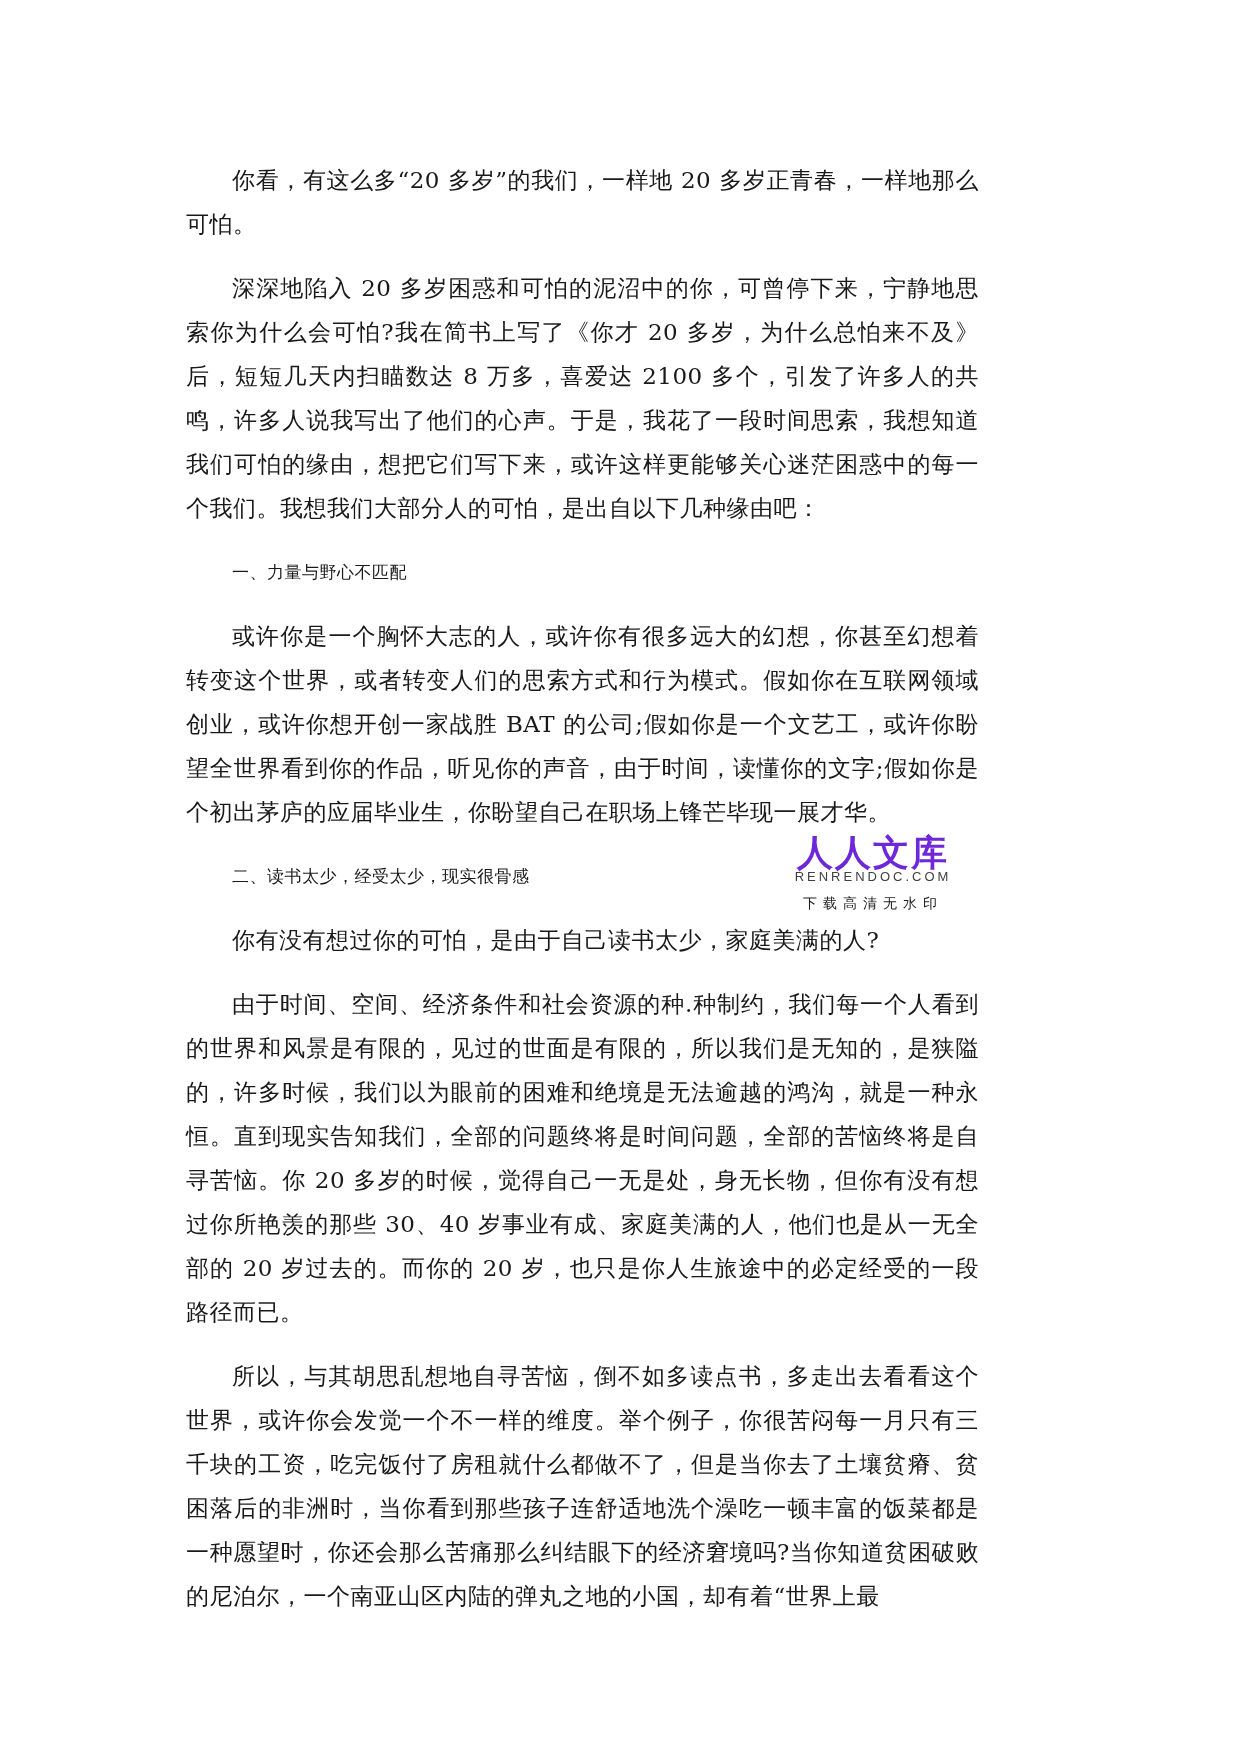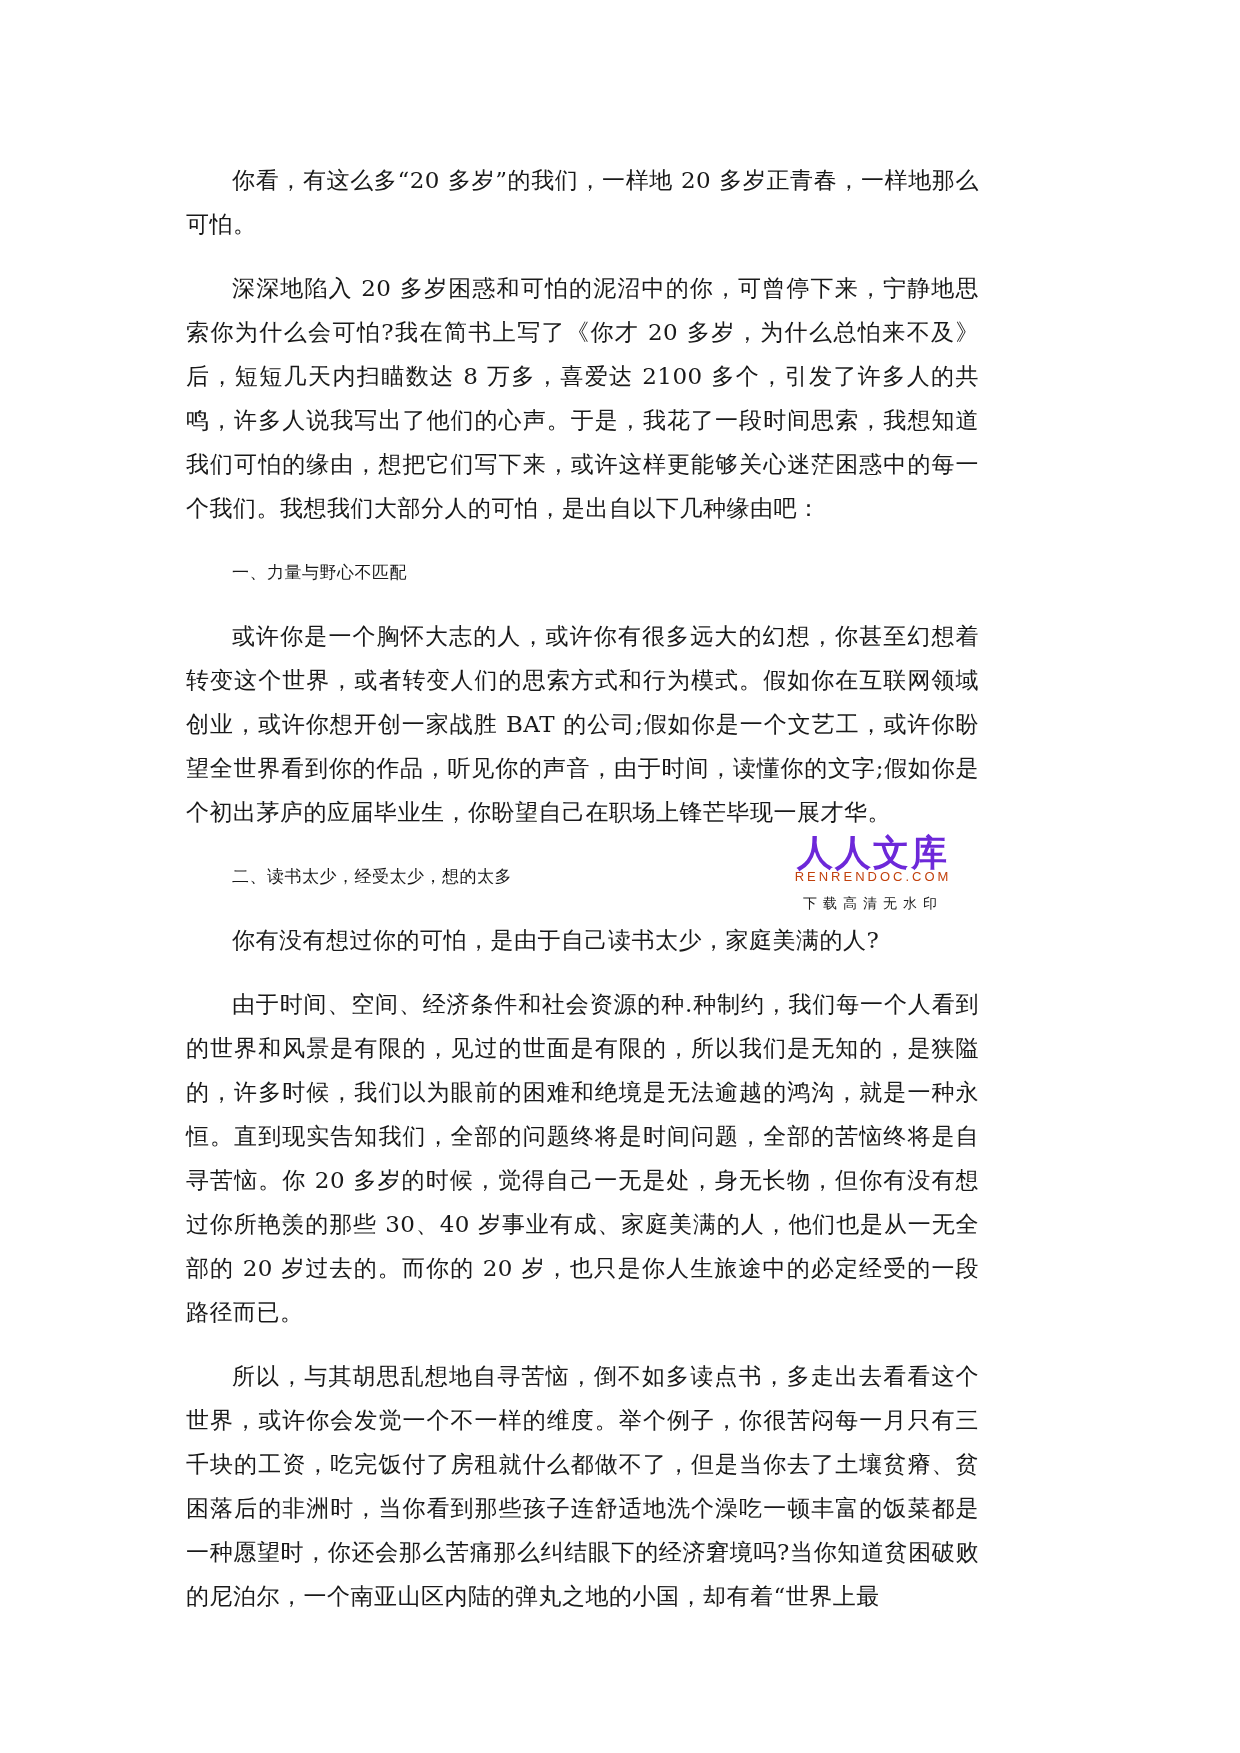--- a/index.html
+++ b/index.html
@@ -55,21 +55,21 @@
     font-size: 36px;
     font-weight: bold;
     color: #6d28d9;
     letter-spacing: 2px;
     line-height: 1.05;
     white-space: nowrap;
     font-family: "DejaVu Serif", "Liberation Serif", serif;
   }
   .watermark .wm-site {
     font-size: 13px;
-    color: #c2410c;
+    color: #404040;
     letter-spacing: 3px;
     margin-top: -3px;
     white-space: nowrap;
     font-family: "Liberation Sans", sans-serif;
   }
   .watermark .wm-sub {
     font-size: 14px;
     color: #1c1c1c;
     letter-spacing: 6px;
     margin-top: 11px;
@@ -80,21 +80,21 @@
 </head>
 <body>
 
 <div class="page">
 
   <div class="content">
     <p class="para">你看，有这么多“20 多岁”的我们，一样地 20 多岁正青春，一样地那么可怕。</p>
     <p class="para">深深地陷入 20 多岁困惑和可怕的泥沼中的你，可曾停下来，宁静地思索你为什么会可怕?我在简书上写了《你才 20 多岁，为什么总怕来不及》后，短短几天内扫瞄数达 8 万多，喜爱达 2100 多个，引发了许多人的共鸣，许多人说我写出了他们的心声。于是，我花了一段时间思索，我想知道我们可怕的缘由，想把它们写下来，或许这样更能够关心迷茫困惑中的每一个我们。我想我们大部分人的可怕，是出自以下几种缘由吧：</p>
     <p class="heading">一、力量与野心不匹配</p>
     <p class="para">或许你是一个胸怀大志的人，或许你有很多远大的幻想，你甚至幻想着转变这个世界，或者转变人们的思索方式和行为模式。假如你在互联网领域创业，或许你想开创一家战胜 BAT 的公司;假如你是一个文艺工，或许你盼望全世界看到你的作品，听见你的声音，由于时间，读懂你的文字;假如你是个初出茅庐的应届毕业生，你盼望自己在职场上锋芒毕现一展才华。</p>
-    <p class="heading">二、读书太少，经受太少，想的太多</p>
+    <p class="heading">二、读书太少，经受太少，现实很骨感</p>
     <p class="para">你有没有想过你的可怕，是由于自己读书太少，家庭美满的人?</p>
     <p class="para">由于时间、空间、经济条件和社会资源的种.种制约，我们每一个人看到的世界和风景是有限的，见过的世面是有限的，所以我们是无知的，是狭隘的，许多时候，我们以为眼前的困难和绝境是无法逾越的鸿沟，就是一种永恒。直到现实告知我们，全部的问题终将是时间问题，全部的苦恼终将是自寻苦恼。你 20 多岁的时候，觉得自己一无是处，身无长物，但你有没有想过你所艳羡的那些 30、40 岁事业有成、家庭美满的人，他们也是从一无全部的 20 岁过去的。而你的 20 岁，也只是你人生旅途中的必定经受的一段路径而已。</p>
     <p class="para">所以，与其胡思乱想地自寻苦恼，倒不如多读点书，多走出去看看这个世界，或许你会发觉一个不一样的维度。举个例子，你很苦闷每一月只有三千块的工资，吃完饭付了房租就什么都做不了，但是当你去了土壤贫瘠、贫困落后的非洲时，当你看到那些孩子连舒适地洗个澡吃一顿丰富的饭菜都是一种愿望时，你还会那么苦痛那么纠结眼下的经济窘境吗?当你知道贫困破败的尼泊尔，一个南亚山区内陆的弹丸之地的小国，却有着“世界上最</p>
   </div>
 
   <div class="watermark">
     <div class="wm-title">人人文库</div>
     <div class="wm-site">RENRENDOC.COM</div>
     <div class="wm-sub">下载高清无水印</div>
   </div>

